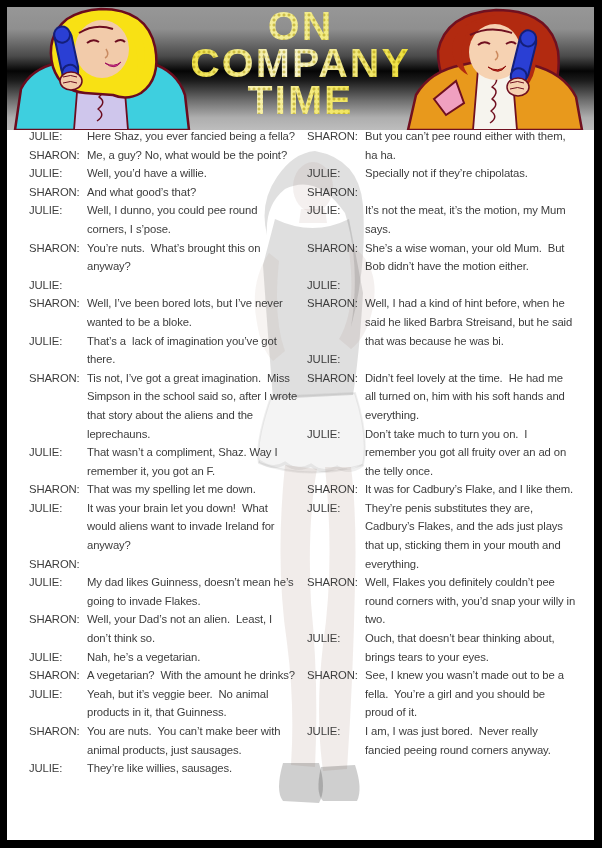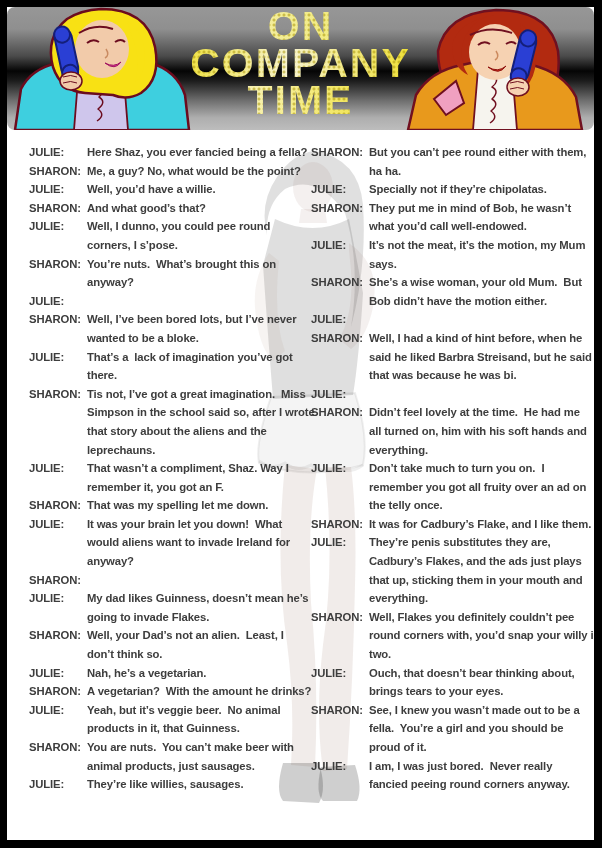--- a/index.html
+++ b/index.html
@@ -5,21 +5,20 @@
   html,body { margin:0; padding:0; }
   body { width:602px; height:848px; background:#1a1a1a; font-family:"Liberation Sans","DejaVu Sans",sans-serif; }
   .page { width:602px; height:848px; box-sizing:border-box; background:#000; padding:7px 8px 8px 7px; }
   .inner { position:relative; width:100%; height:100%; background:#fff; overflow:hidden; }
 
   
   .header {
     position:relative; height:123px;
     background:linear-gradient(180deg,#979797 0%,#8f8f8f 18%,#4a4a4a 40%,#050505 52%,#1c1c1c 60%,#6e6e6e 76%,#aeaeae 90%,#bdbdbd 100%);
     overflow:hidden;
-    border-radius:8px;
   }
   .illu { position:absolute; top:0; height:123px; width:188px; }
   .illu.left { left:2px; }
   .illu.right { right:2px; }
 
   .title-block { position:absolute; left:180px; right:180px; top:1px; text-align:center; z-index:3; }
   .title-line {
     display:block; font-weight:bold; font-size:41px; line-height:37px; letter-spacing:2px;
     color:#ece242; text-shadow:0 0 1px rgba(120,100,0,.6);
   }
@@ -30,21 +29,21 @@
     }
     .title-line.t1 { background-image:radial-gradient(circle at 2px 2px,rgba(170,150,10,.55) 1px,rgba(0,0,0,0) 1.9px),linear-gradient(90deg,#f6f1bd,#efe75e); }
     .title-line.t2 { background-image:radial-gradient(circle at 2px 2px,rgba(170,150,10,.55) 1px,rgba(0,0,0,0) 1.9px),linear-gradient(90deg,#efe244,#f7f3cf 45%,#eedf33); }
     .title-line.t3 { background-image:radial-gradient(circle at 2px 2px,rgba(170,150,10,.55) 1px,rgba(0,0,0,0) 1.9px),linear-gradient(90deg,#fbf9e8,#eede26); }
   }
 
   
   .watermark { position:absolute; left:158px; top:136px; width:280px; height:672px; z-index:0; pointer-events:none; }
 
   
-  .columns { position:absolute; top:136px; left:22px; right:6px; display:flex; z-index:2;font-weight:bold; }
+  .columns { position:absolute; top:120px; left:22px; right:6px; display:flex; z-index:2; }
   .col { font-size:11.3px; line-height:18.6px; letter-spacing:-0.12px; color:#3d3d3d; }
   .col.left  { width:277px; }
   .col.right { width:285px; margin-left:5px; }
   .drow { display:flex; align-items:flex-start; }
   .speaker { flex:0 0 58px; white-space:pre; }
   .dtext { flex:1; white-space:pre; }
 
   
   .footer {
     position:absolute; left:0; right:0; bottom:0; height:32px; z-index:4;
@@ -240,22 +239,20 @@
         <span class="speaker">SHARON:</span>
         <span class="dtext">But you can’t pee round either with them,
 ha ha.</span>
       </div>
           <div class="drow">
         <span class="speaker">JULIE:</span>
         <span class="dtext">Specially not if they’re chipolatas.</span>
       </div>
           <div class="drow">
         <span class="speaker">SHARON:</span>
-        <span class="dtext">They put me in mind of Bob, he wasn’t
-what you’d call well-endowed.</span>
       </div>
           <div class="drow">
         <span class="speaker">JULIE:</span>
         <span class="dtext">It’s not the meat, it’s the motion, my Mum
 says.</span>
       </div>
           <div class="drow">
         <span class="speaker">SHARON:</span>
         <span class="dtext">She’s a wise woman, your old Mum.  But
 Bob didn’t have the motion either.</span>

